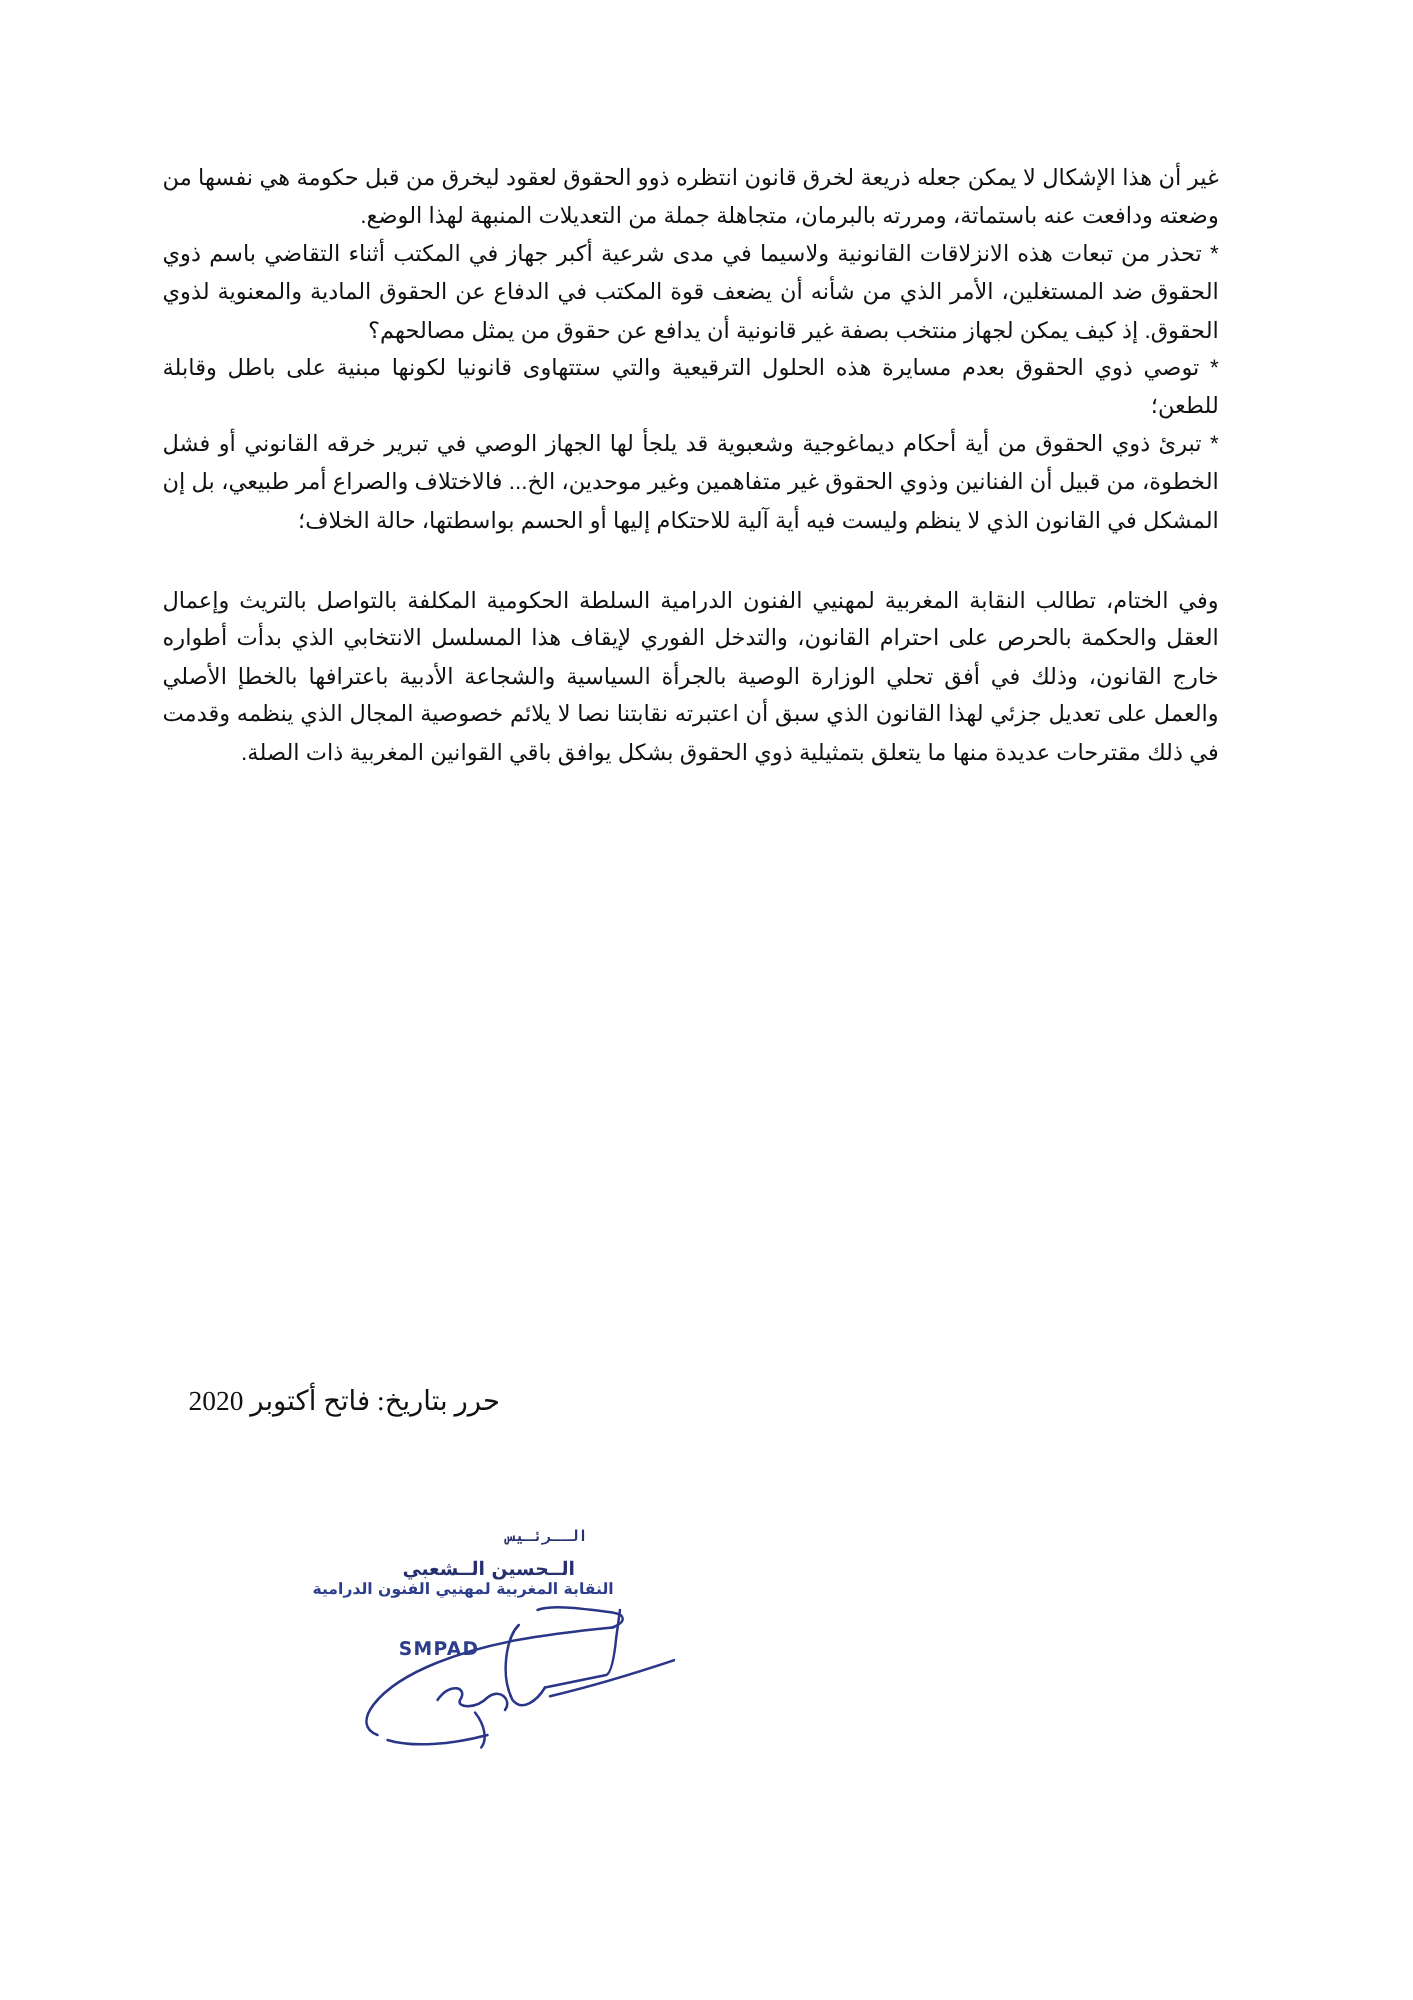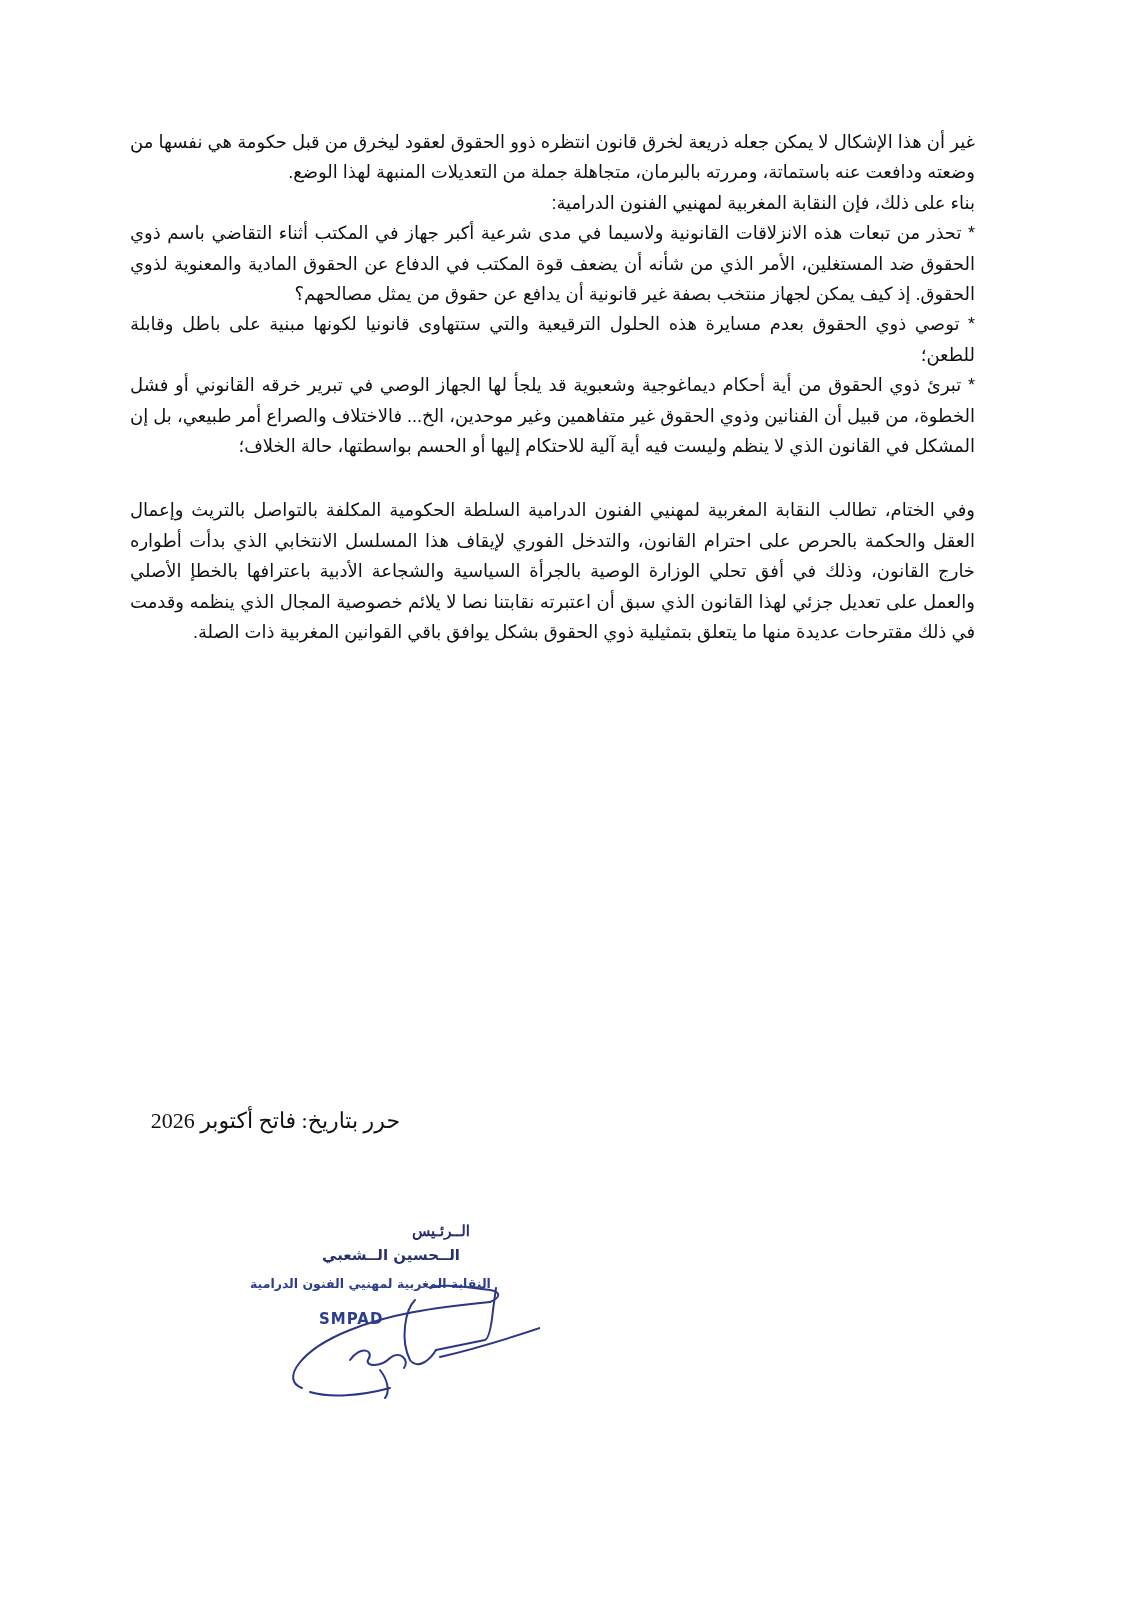--- a/index.html
+++ b/index.html
@@ -49,37 +49,37 @@
     }
     .sig-title, .sig-name, .stamp-org, .stamp-code {
       position: absolute;
       color: #27306e;
       font-weight: bold;
       white-space: nowrap;
     }
     .sig-title {
       right: 70px;
       top: 12px;
-      font-size: 15px;
+      font-size: 12px;
       direction: rtl;
-      font-family: Liberation Serif, serif;
+      font-family: Liberation Mono, monospace;
       letter-spacing: 1px;
     }
     .sig-name {
       right: 80px;
       top: 36px;
       font-size: 15px;
       direction: rtl;
       font-family: "DejaVu Sans", sans-serif;
       letter-spacing: 1px;
       margin-left: 34px;
     }
     .stamp-org {
       left: 10px;
-      top: 66px;
+      top: 53px;
       font-size: 12.5px;
       direction: rtl;
       font-family: "DejaVu Sans", sans-serif;
       color: #2c3d8c;
     }
     .stamp-code {
       left: 79px;
       top: 100px;
       font-size: 15px;
       font-family: "DejaVu Sans", sans-serif;
@@ -93,29 +93,28 @@
       width: 300px;
       height: 200px;
       pointer-events: none;
     }
   </style>
 </head>
 <body>
 
 <div class="page">
   <p class="para">غير أن هذا الإشكال لا يمكن جعله ذريعة لخرق قانون انتظره ذوو الحقوق لعقود ليخرق من قبل حكومة هي نفسها من وضعته ودافعت عنه باستماتة، ومررته بالبرمان، متجاهلة جملة من التعديلات المنبهة لهذا الوضع.</p>
-  <p class="para">بناء على ذلك، فإن النقابة المغربية لمهنيي الفنون الدرامية:</p>
   <p class="para">* تحذر من تبعات هذه الانزلاقات القانونية ولاسيما في مدى شرعية أكبر جهاز في المكتب أثناء التقاضي باسم ذوي الحقوق ضد المستغلين، الأمر الذي من شأنه أن يضعف قوة المكتب في الدفاع عن الحقوق المادية والمعنوية لذوي الحقوق. إذ كيف يمكن لجهاز منتخب بصفة غير قانونية أن يدافع عن حقوق من يمثل مصالحهم؟</p>
   <p class="para">* توصي ذوي الحقوق بعدم مسايرة هذه الحلول الترقيعية والتي ستتهاوى قانونيا لكونها مبنية على باطل وقابلة للطعن؛</p>
   <p class="para">* تبرئ ذوي الحقوق من أية أحكام ديماغوجية وشعبوية قد يلجأ لها الجهاز الوصي في تبرير خرقه القانوني أو فشل الخطوة، من قبيل أن الفنانين وذوي الحقوق غير متفاهمين وغير موحدين، الخ... فالاختلاف والصراع أمر طبيعي، بل إن المشكل في القانون الذي لا ينظم وليست فيه أية آلية للاحتكام إليها أو الحسم بواسطتها، حالة الخلاف؛</p>
   <div class="gap"></div>
   <p class="para">وفي الختام، تطالب النقابة المغربية لمهنيي الفنون الدرامية السلطة الحكومية المكلفة بالتواصل بالتريث وإعمال العقل والحكمة بالحرص على احترام القانون، والتدخل الفوري لإيقاف هذا المسلسل الانتخابي الذي بدأت أطواره خارج القانون، وذلك في أفق تحلي الوزارة الوصية بالجرأة السياسية والشجاعة الأدبية باعترافها بالخطإ الأصلي والعمل على تعديل جزئي لهذا القانون الذي سبق أن اعتبرته نقابتنا نصا لا يلائم خصوصية المجال الذي ينظمه وقدمت في ذلك مقترحات عديدة منها ما يتعلق بتمثيلية ذوي الحقوق بشكل يوافق باقي القوانين المغربية ذات الصلة.</p>
 </div>
 
-<div class="date-line">حرر بتاريخ: فاتح أكتوبر 2026</div>
+<div class="date-line">حرر بتاريخ: فاتح أكتوبر 2020</div>
 
 <div class="signature-block">
   <svg class="sig-scribble" viewBox="0 0 300 200">
     <g fill="none" stroke="#2a3688" stroke-width="2" stroke-linecap="round" stroke-linejoin="round">
       <path d="M 62 178 C 40 170, 60 140, 110 120 C 150 104, 190 98, 250 92"></path>
       <path d="M 250 92 C 260 88, 262 82, 250 80 C 220 76, 200 74, 190 78"></path>
       <path d="M 175 90 C 165 100, 160 130, 170 150 C 178 160, 190 150, 196 140"></path>
       <path d="M 196 140 L 245 130 C 250 128, 252 110, 253 100 L 256 78"></path>
       <path d="M 110 150 C 120 135, 135 140, 128 150 C 125 156, 140 158, 150 148 C 160 140, 170 150, 164 158"></path>
       <path d="M 140 160 C 148 170, 150 182, 145 188"></path>

